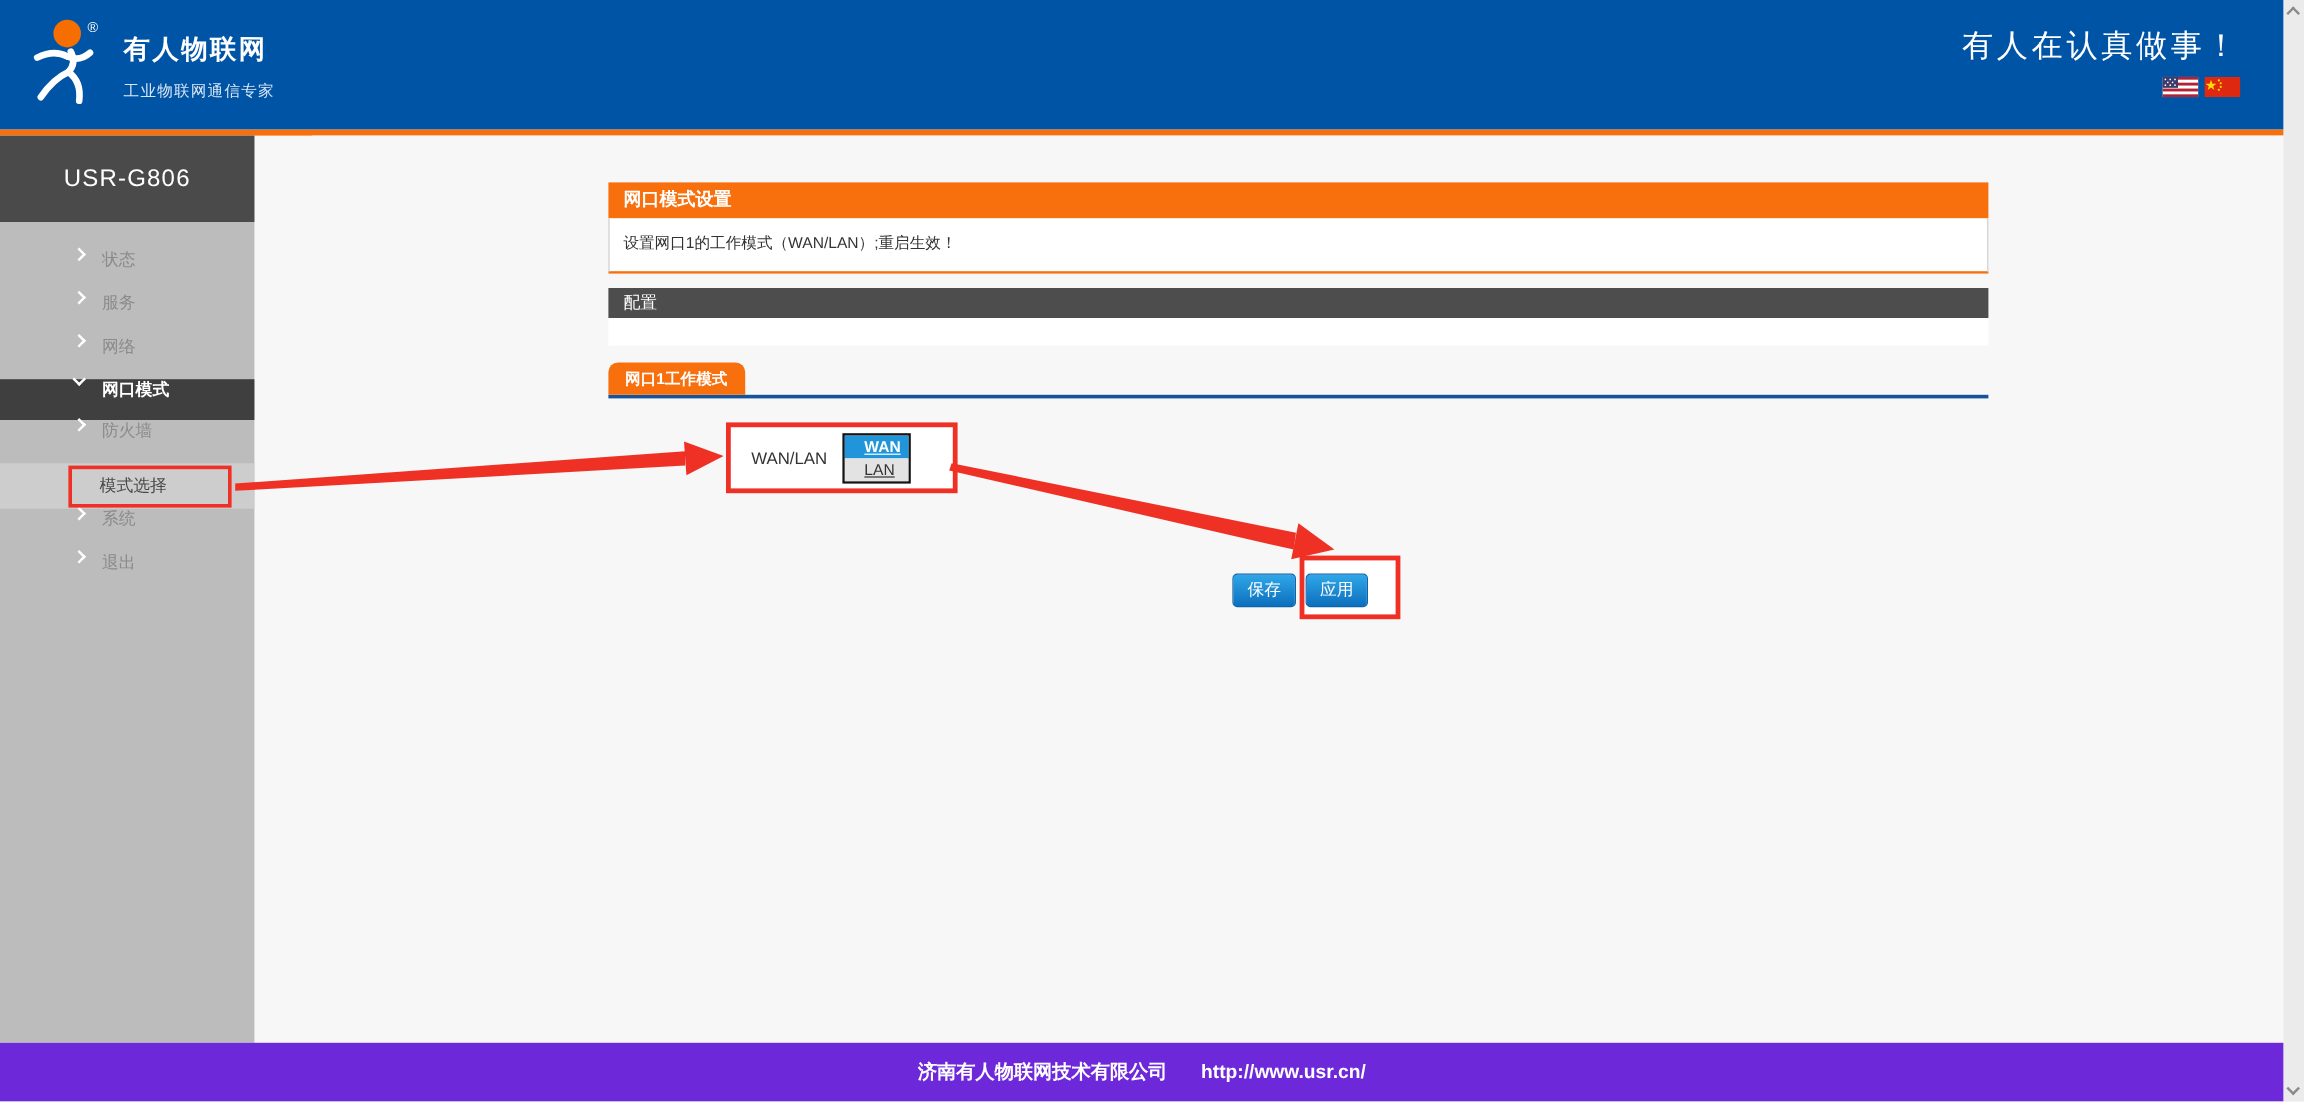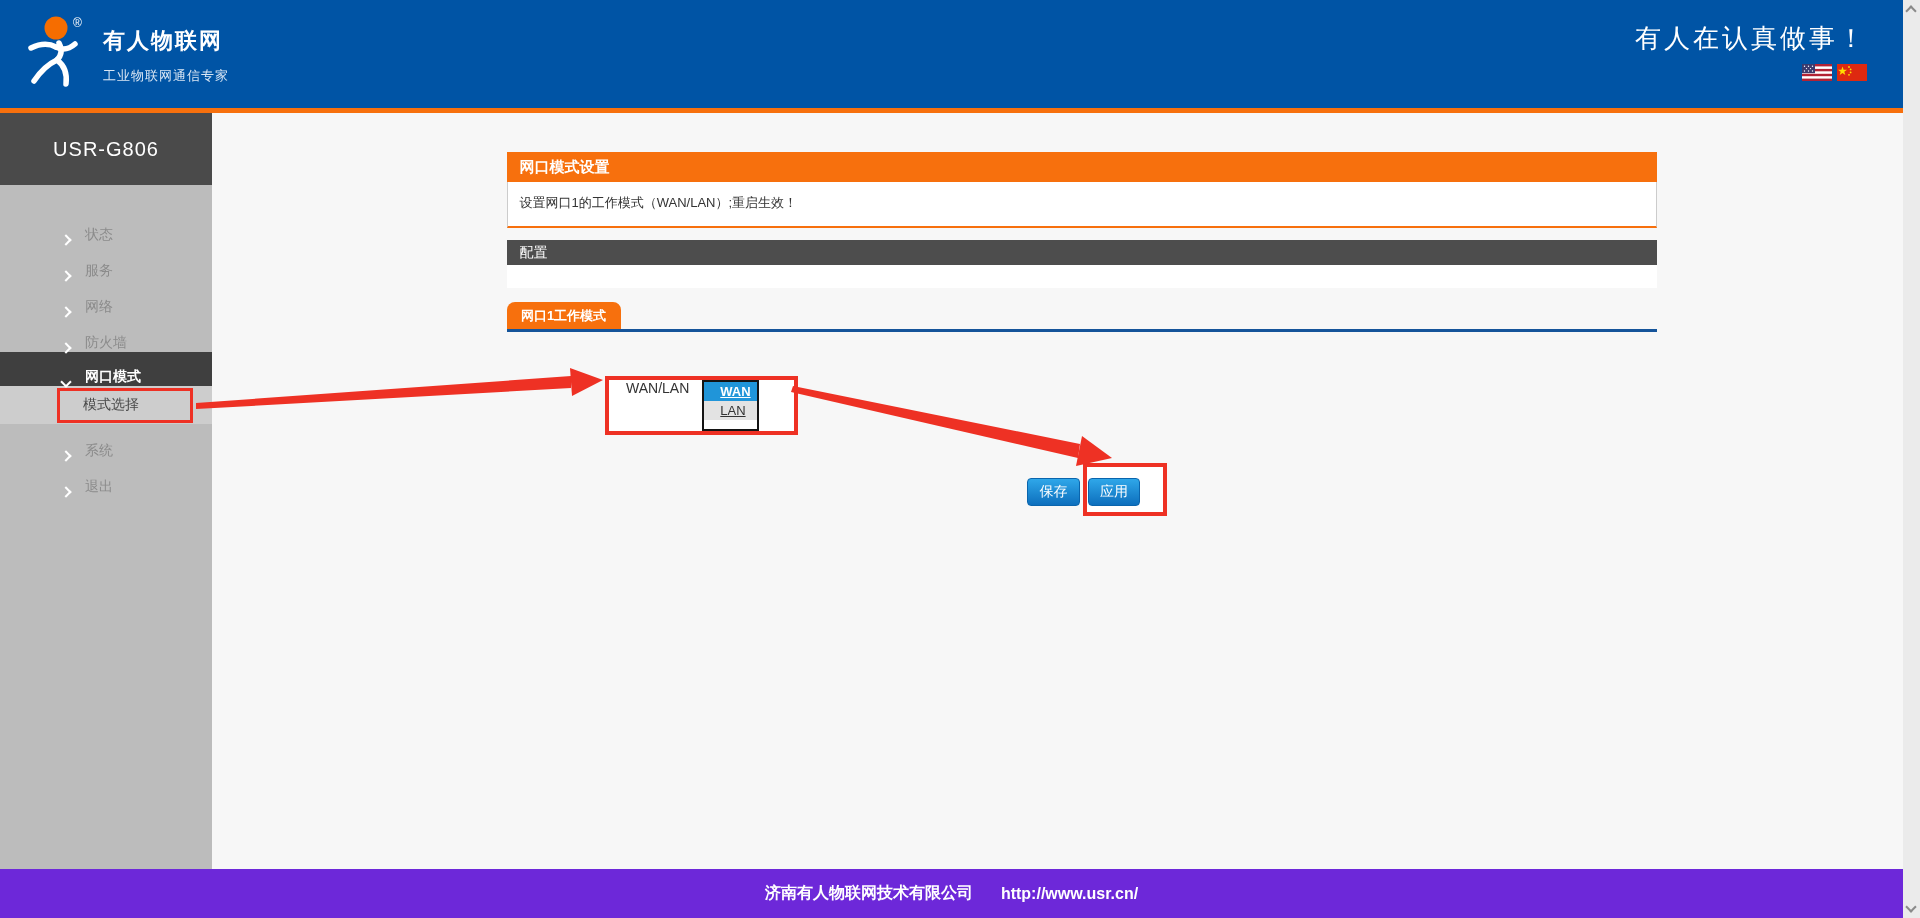--- a/index.html
+++ b/index.html
@@ -19,42 +19,42 @@
   .header-right { position:absolute; right:36px; top:22px; text-align:right; }
   .slogan { color:#fff; font-size:26px; letter-spacing:3px; line-height:32px; }
   .flags { margin-top:10px; display:flex; justify-content:flex-end; gap:5px; }
   .flag { width:30px; height:17px; display:block; }
 
   
   .sidebar { position:absolute; left:0; top:113px; width:212px; height:756px; background:#bcbcbc; }
   .sidebar-header { height:72px; background:#4a4a4a; display:flex; align-items:center; justify-content:center; }
   .device-title { color:#fff; font-size:20px; letter-spacing:1px; }
   .menu { padding-top:23px; }
-  .menu-item { height:36px; display:flex; align-items:flex-end; padding-left:62px; color:#8b8b8b; font-size:14px; cursor:pointer; }
+  .menu-item { height:36px; display:flex; align-items:flex-start; padding-left:62px; color:#8b8b8b; font-size:14px; cursor:pointer; }
   .menu-item .chev { margin-right:15px; }
   .chev { width:8px; height:8px; border-top:2px solid #fff; border-right:2px solid #fff; display:inline-block; }
   .chev-right { transform:rotate(45deg); }
   .chev-down { transform:rotate(135deg); margin-top:-4px; }
   .menu-item.active { height:34px; background:#3f3f3f; color:#fff; font-weight:bold; }
   .submenu-item { height:38px; background:#cdcdcd; display:flex; align-items:center; padding-left:83px; color:#4a4a4a; font-size:14px; cursor:pointer; }
 
   
   .content { position:absolute; left:260px; top:113px; width:1643px; height:756px; background:#f7f7f7; }
   .panel { width:1150px; margin:39px auto 0 auto; }
   .panel-title { height:30px; background:#f7700d; color:#fff; font-size:15px; font-weight:bold; line-height:30px; padding-left:13px; }
   .panel-desc { height:46px; background:#fff; border:1px solid #cccccc; border-top:none; border-bottom:2px solid #f7700d; line-height:42px; padding-left:12px; font-size:13px; color:#333; }
   .config-bar { margin-top:12px; height:25px; background:#4d4d4d; color:#fff; font-size:14px; font-weight:400; line-height:25px; padding-left:13px; }
   .config-strip { height:23px; background:#ffffff; }
   .tab-row { margin-top:17px; height:27px; border-bottom:3px solid #15549a; position:relative; }
   .tab-active { position:absolute; left:0; bottom:0; width:114px; height:27px; background:#f7700d; border-radius:8px 8px 0 0; color:#fff; font-size:13px; font-weight:bold; display:flex; align-items:center; justify-content:center; cursor:pointer; }
 
   
   .anno-box { position:absolute; border:3px solid #ee3124; }
   #box1 { left:57px; top:388px; width:136px; height:35px; }
-  #box2 { left:605px; top:376px; width:193px; height:59px; border-width:4px; background:#fff; display:flex; z-index:2; }
+  #box2 { left:605px; top:352px; width:193px; height:59px; border-width:4px; background:#fff; display:flex; align-items:center; z-index:2; }
   #box3 { left:1083px; top:463px; width:84px; height:53px; border-width:4px; background:#fff; z-index:1; }
   .field-label { margin-left:17px; font-size:14px; color:#333; }
   .listbox { margin-left:13px; width:57px; border:2px solid #141414; background:#fff; cursor:pointer; }
   .opt { height:19px; line-height:19px; padding-left:16px; font-size:13px;text-decoration:underline; }
   .opt-selected { background:#2095d9; color:#fff; font-weight:bold; }
   .opt-normal { background:#e3e3e3; color:#333; }
 
   .btn { position:absolute; top:478px; height:28px; border:1px solid #0a65ad; border-radius:4px;
          background:linear-gradient(#2fa7e9,#0d6fbd); color:#fff; font-size:14px; cursor:pointer; z-index:3;
          font-family:"Liberation Sans","DejaVu Sans",sans-serif;text-align:center; }
@@ -147,27 +147,27 @@
         <span>状态</span>
       </div>
       <div class="menu-item">
         <span class="chev chev-right"></span>
         <span>服务</span>
       </div>
       <div class="menu-item">
         <span class="chev chev-right"></span>
         <span>网络</span>
       </div>
-      <div class="menu-item">
-        <span class="chev chev-right"></span>
-        <span>防火墙</span>
-      </div>
       <div class="menu-item active">
         <span class="chev chev-down"></span>
         <span>网口模式</span>
+      </div>
+      <div class="menu-item">
+        <span class="chev chev-right"></span>
+        <span>防火墙</span>
       </div>
       <div class="submenu-item">
         <span>模式选择</span>
       </div>
       <div class="menu-item">
         <span class="chev chev-right"></span>
         <span>系统</span>
       </div>
       <div class="menu-item">
         <span class="chev chev-right"></span>

